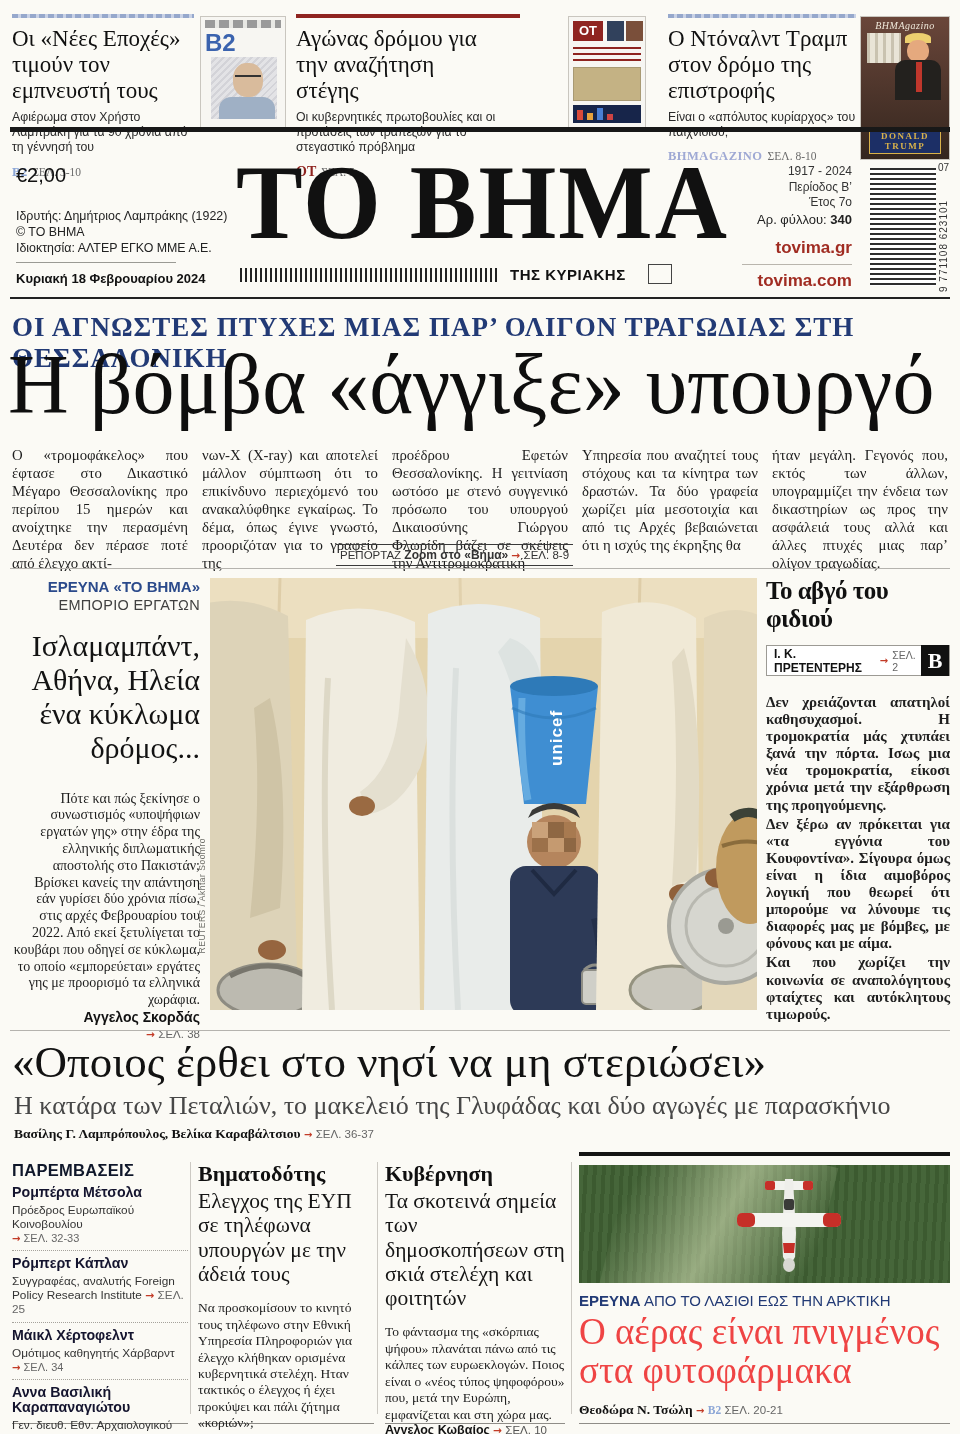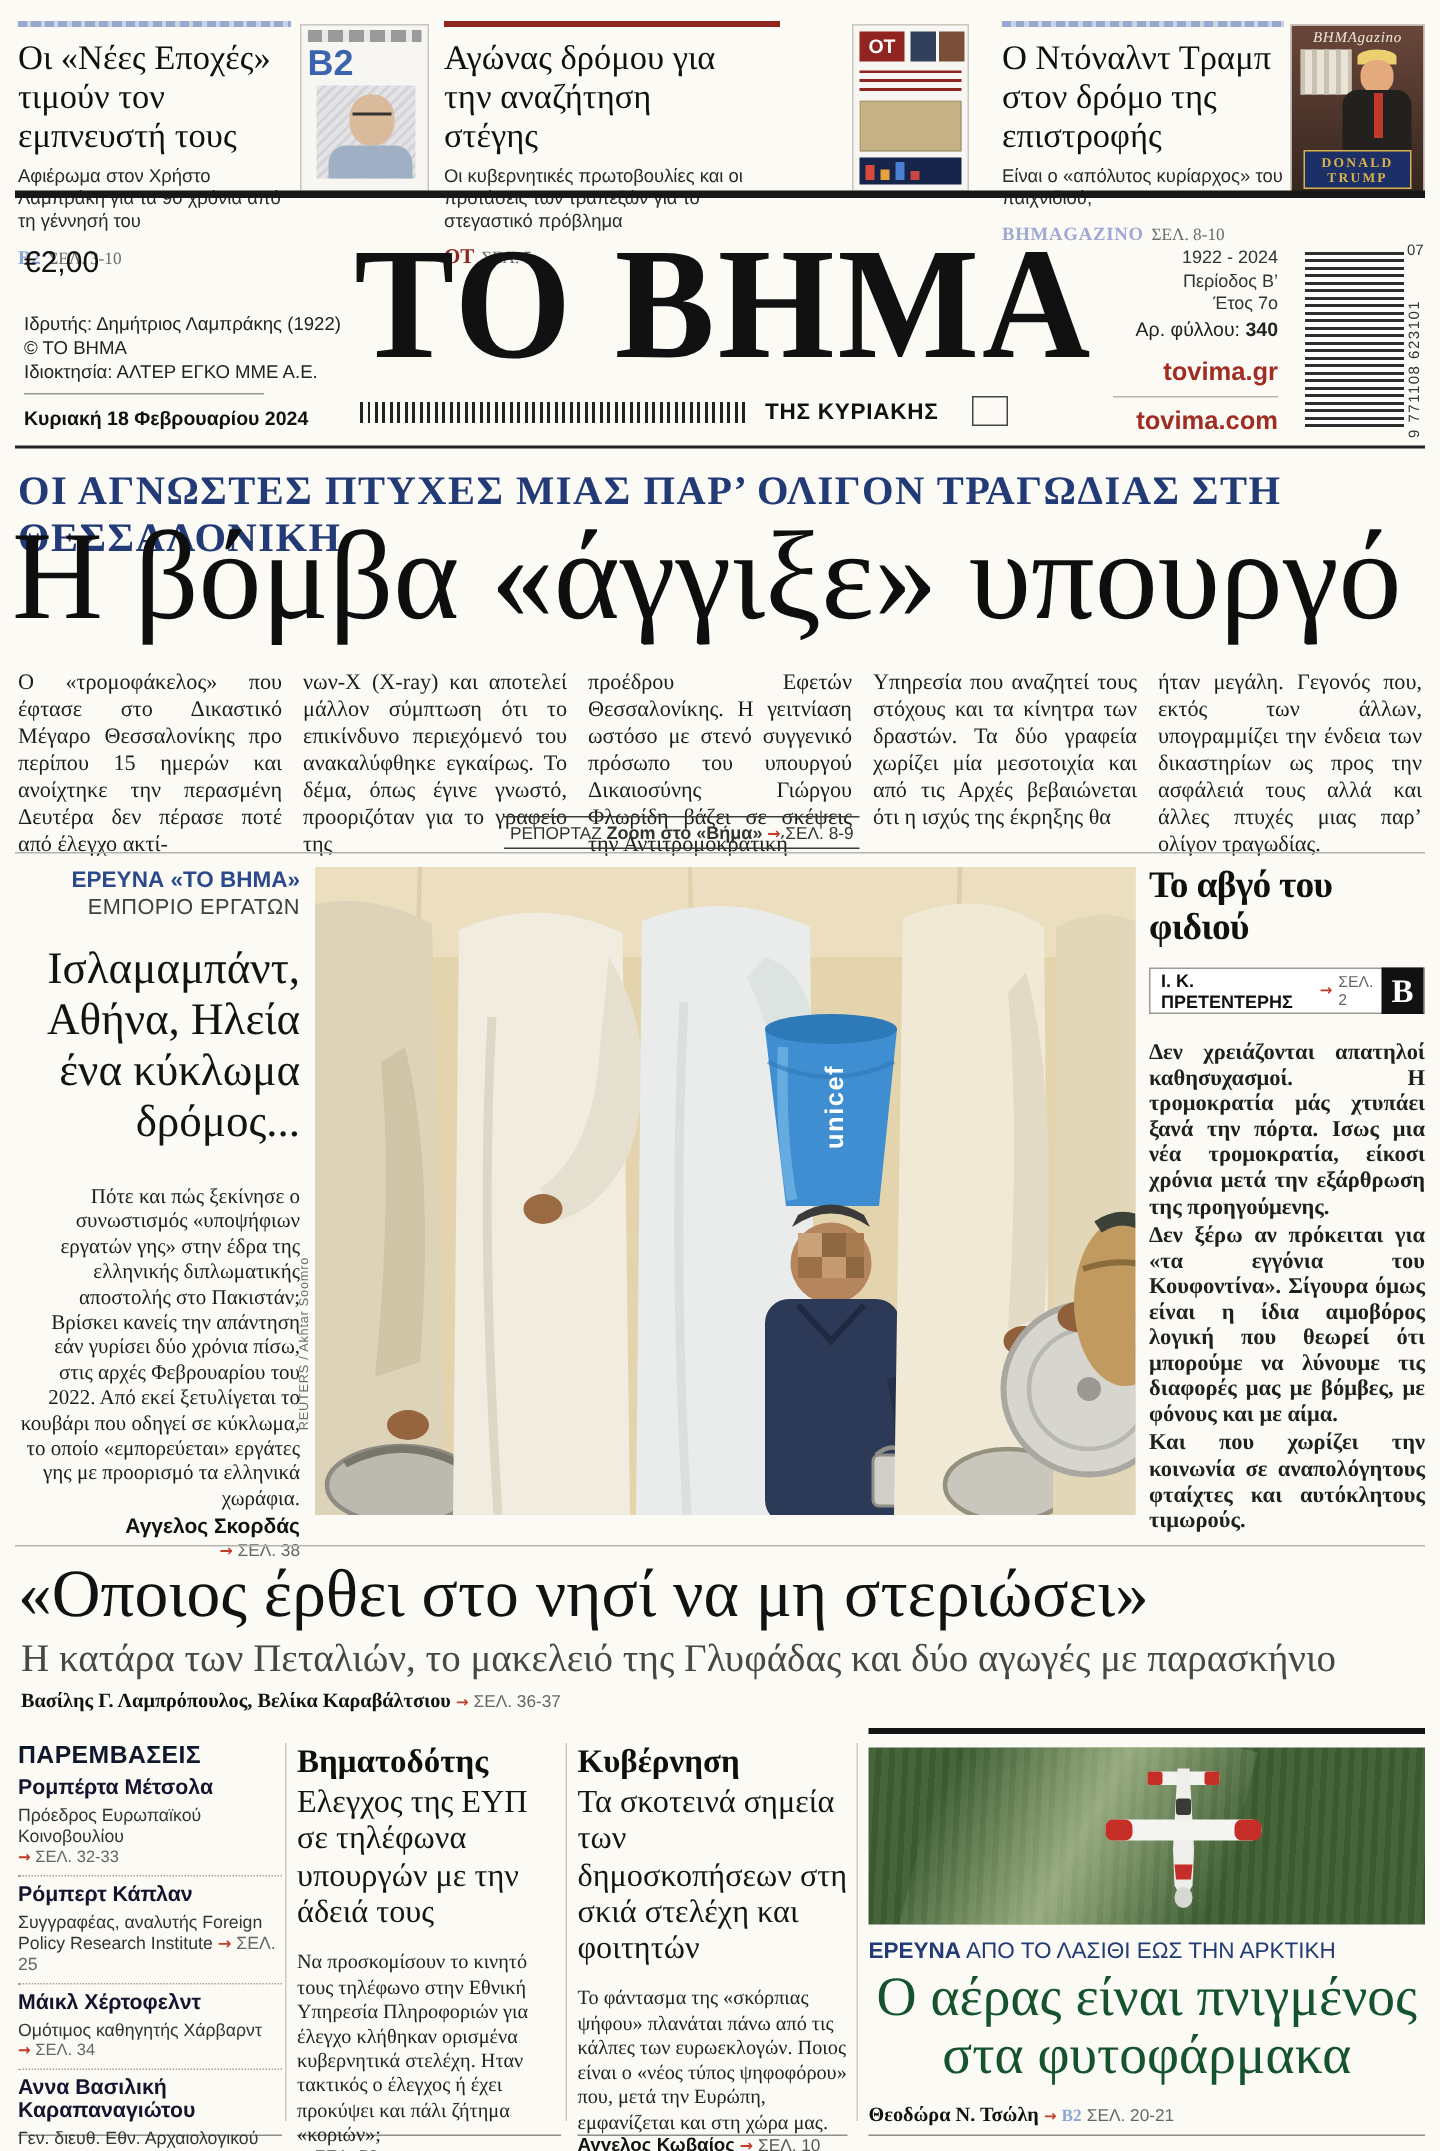--- a/index.html
+++ b/index.html
@@ -42,21 +42,21 @@
                 color:#fff; font:bold 13px "Liberation Sans",sans-serif; text-align:center; line-height:20px; }
   .otc .th1 { position:absolute; top:4px; left:38px; width:17px; height:20px; background:#31415c; }
   .otc .th2 { position:absolute; top:4px; left:57px; width:17px; height:20px; background:#7a4f3a; }
   .otc .txt { position:absolute; top:30px; left:4px; right:4px; height:16px;
               background:repeating-linear-gradient(180deg,#8f2420 0 2px,transparent 2px 6px); }
   .otc .ph  { position:absolute; top:50px; left:4px; right:4px; height:34px; background:#c4b284;
               box-shadow:inset 0 0 0 1px #a89a74; }
   .otc .bot { position:absolute; bottom:4px; left:4px; right:4px; height:18px; background:#17254a; }
   .otc .bot i { position:absolute; bottom:3px; width:6px; background:#d94a3a; }
   
-  .trc { left:860px; width:90px; height:116px; background:linear-gradient(180deg,#6a463a,#34261e); }
+  .trc { left:860px; width:90px; height:144px; background:linear-gradient(180deg,#6a463a,#34261e); }
   .trc .mag { position:absolute; top:3px; width:100%; text-align:center; color:#efe8da;
               font:italic 10px "Liberation Serif",serif; letter-spacing:.5px; }
   .trc .bld { position:absolute; top:16px; left:6px; width:34px; height:30px; background:#e9e4d7;
               background-image:repeating-linear-gradient(90deg,#c9c2b0 0 3px,transparent 3px 8px); }
   .trc .hair { position:absolute; top:16px; left:44px; width:26px; height:10px; border-radius:50% 50% 0 0; background:#eccf6f; }
   .trc .face { position:absolute; top:23px; left:46px; width:22px; height:22px; border-radius:45%; background:#e5a97e; }
   .trc .suit { position:absolute; top:43px; left:34px; width:46px; height:40px; border-radius:10px 10px 0 0; background:#23211e; }
   .trc .tie  { position:absolute; top:45px; left:55px; width:6px; height:30px; background:#c0372c; }
   .trc .nameplate { position:absolute; bottom:5px; left:8px; right:8px; height:26px; background:#1c2f66;
               border:1px solid #d9b24a; text-align:center; color:#d9b24a;
@@ -160,21 +160,21 @@
   .b-ref b { font-family:"Liberation Sans",sans-serif; color:#111; font-size:12.5px; }
 
   .cropduster { width:371px; height:118px; position:relative; overflow:hidden;
                 background:repeating-linear-gradient(93deg,#46663a 0 5px,#3c5a30 5px 9px); }
   .spray { position:absolute; left:10%; top:-20%; width:55%; height:150%;
            background:linear-gradient(105deg, rgba(222,232,190,0) 10%, rgba(222,232,190,.55) 50%, rgba(222,232,190,0) 90%);
            transform:rotate(14deg); }
   .plane { position:absolute; left:150px; top:8px; }
   .r-eyebrow { margin-top:9px; font:15px "Liberation Sans",sans-serif; color:#223a75; }
   .r-eyebrow b { font-weight:bold; }
-  .r-head { margin-top:4px; font:500 37px/1.05 "Liberation Serif",serif; color:#14532d;text-align:center; }
+  .r-head { margin-top:4px; font:500 37px/1.05 "Liberation Serif",serif; color:#ef4444; }
   .r-byline { margin-top:auto; font:bold 13.5px "Liberation Serif",serif; color:#111; }
   .r-byline .ref { font:11.5px "Liberation Sans",sans-serif; color:#666; font-weight:normal; }
   .ref-b2 { color:#8ca6d6; font-weight:bold; }
 </style>
 </head>
 <body>
 
 <div class="page">
 
   <div class="promo" style="left:12px;width:182px;">
@@ -251,21 +251,21 @@
   </div>
   <div class="abs mast-div"></div>
   <div class="abs mast-date">Κυριακή 18 Φεβρουαρίου 2024</div>
 
   <div class="abs paper-title">ΤΟ ΒΗΜΑ</div>
   <div class="abs mast-bars"></div>
   <div class="abs edition">ΤΗΣ ΚΥΡΙΑΚΗΣ</div>
   <div class="abs edition-stamp"></div>
 
   <div class="abs mast-right">
-    <div>1922 - 2024</div>
+    <div>1917 - 2024</div>
     <div>Περίοδος Β’</div>
     <div>Έτος 7ο</div>
   </div>
   <div class="abs issue-no">
     <span>Αρ. φύλλου:</span>
     <b>340</b>
   </div>
   <div class="abs site1">tovima.gr</div>
   <div class="abs site-div"></div>
   <div class="abs site2">tovima.com</div>

